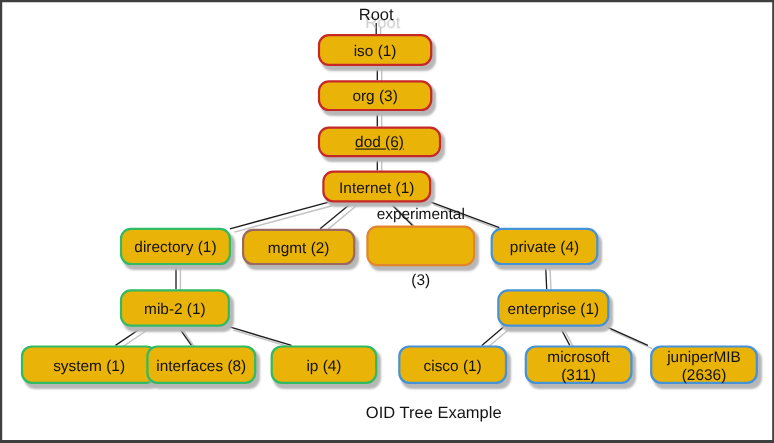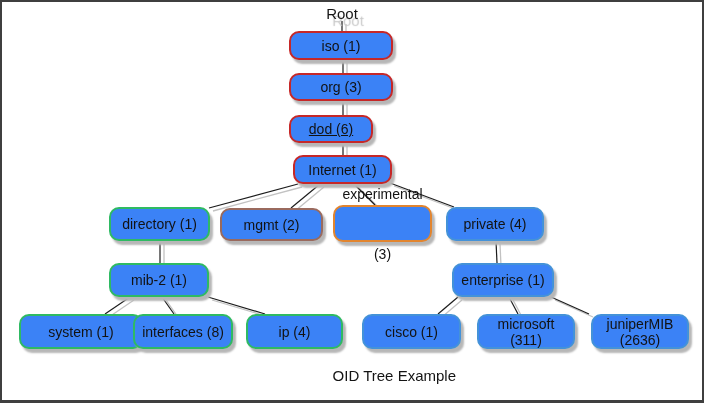--- a/index.html
+++ b/index.html
@@ -19,21 +19,21 @@
     position: absolute;
     left: 0; top: 0;
     width: 704px; height: 403px;
     pointer-events: none;
   }
   #wires line.lsh { stroke: #c2c2c2; stroke-width: 1.3; }
   #wires line.ln  { stroke: #1c1c1c; stroke-width: 1.2; }
   .node {
     position: absolute;
     box-sizing: border-box;
-    background: #3b82f6;
+    background: #eab308;
     border: 2px solid #888888;
     border-radius: 10px;
     box-shadow: 3px 4px 2px #b7b7b7;
     display: flex;
     flex-direction: column;
     align-items: center;
     justify-content: center;
     font-size: 14px;
     color: #121212;
     line-height: 16px;
@@ -103,21 +103,21 @@
   <div class="root-label">Root</div>
 
   <div class="node" style="left: 287px; top: 29px; width: 104px; height: 29px; border-color: rgb(198, 40, 40);">
     <span>iso (1)</span>
   </div>
 
   <div class="node" style="left: 287px; top: 71px; width: 104px; height: 28px; border-color: rgb(198, 40, 40);">
     <span>org (3)</span>
   </div>
 
-  <div class="node" style="left: 287px; top: 113px; width: 84px; height: 28px; border-color: rgb(198, 40, 40); text-decoration: underline;">
+  <div class="node" style="left: 287px; top: 113px; width: 112px; height: 28px; border-color: rgb(198, 40, 40); text-decoration: underline;">
     <span>dod (6)</span>
   </div>
 
   <div class="node" style="left: 291px; top: 153px; width: 99px; height: 29px; border-color: rgb(198, 40, 40);">
     <span>Internet (1)</span>
   </div>
 
   <div class="node" style="left: 107px; top: 205px; width: 101px; height: 34px; border-color: rgb(47, 186, 99);">
     <span>directory (1)</span>
   </div>

